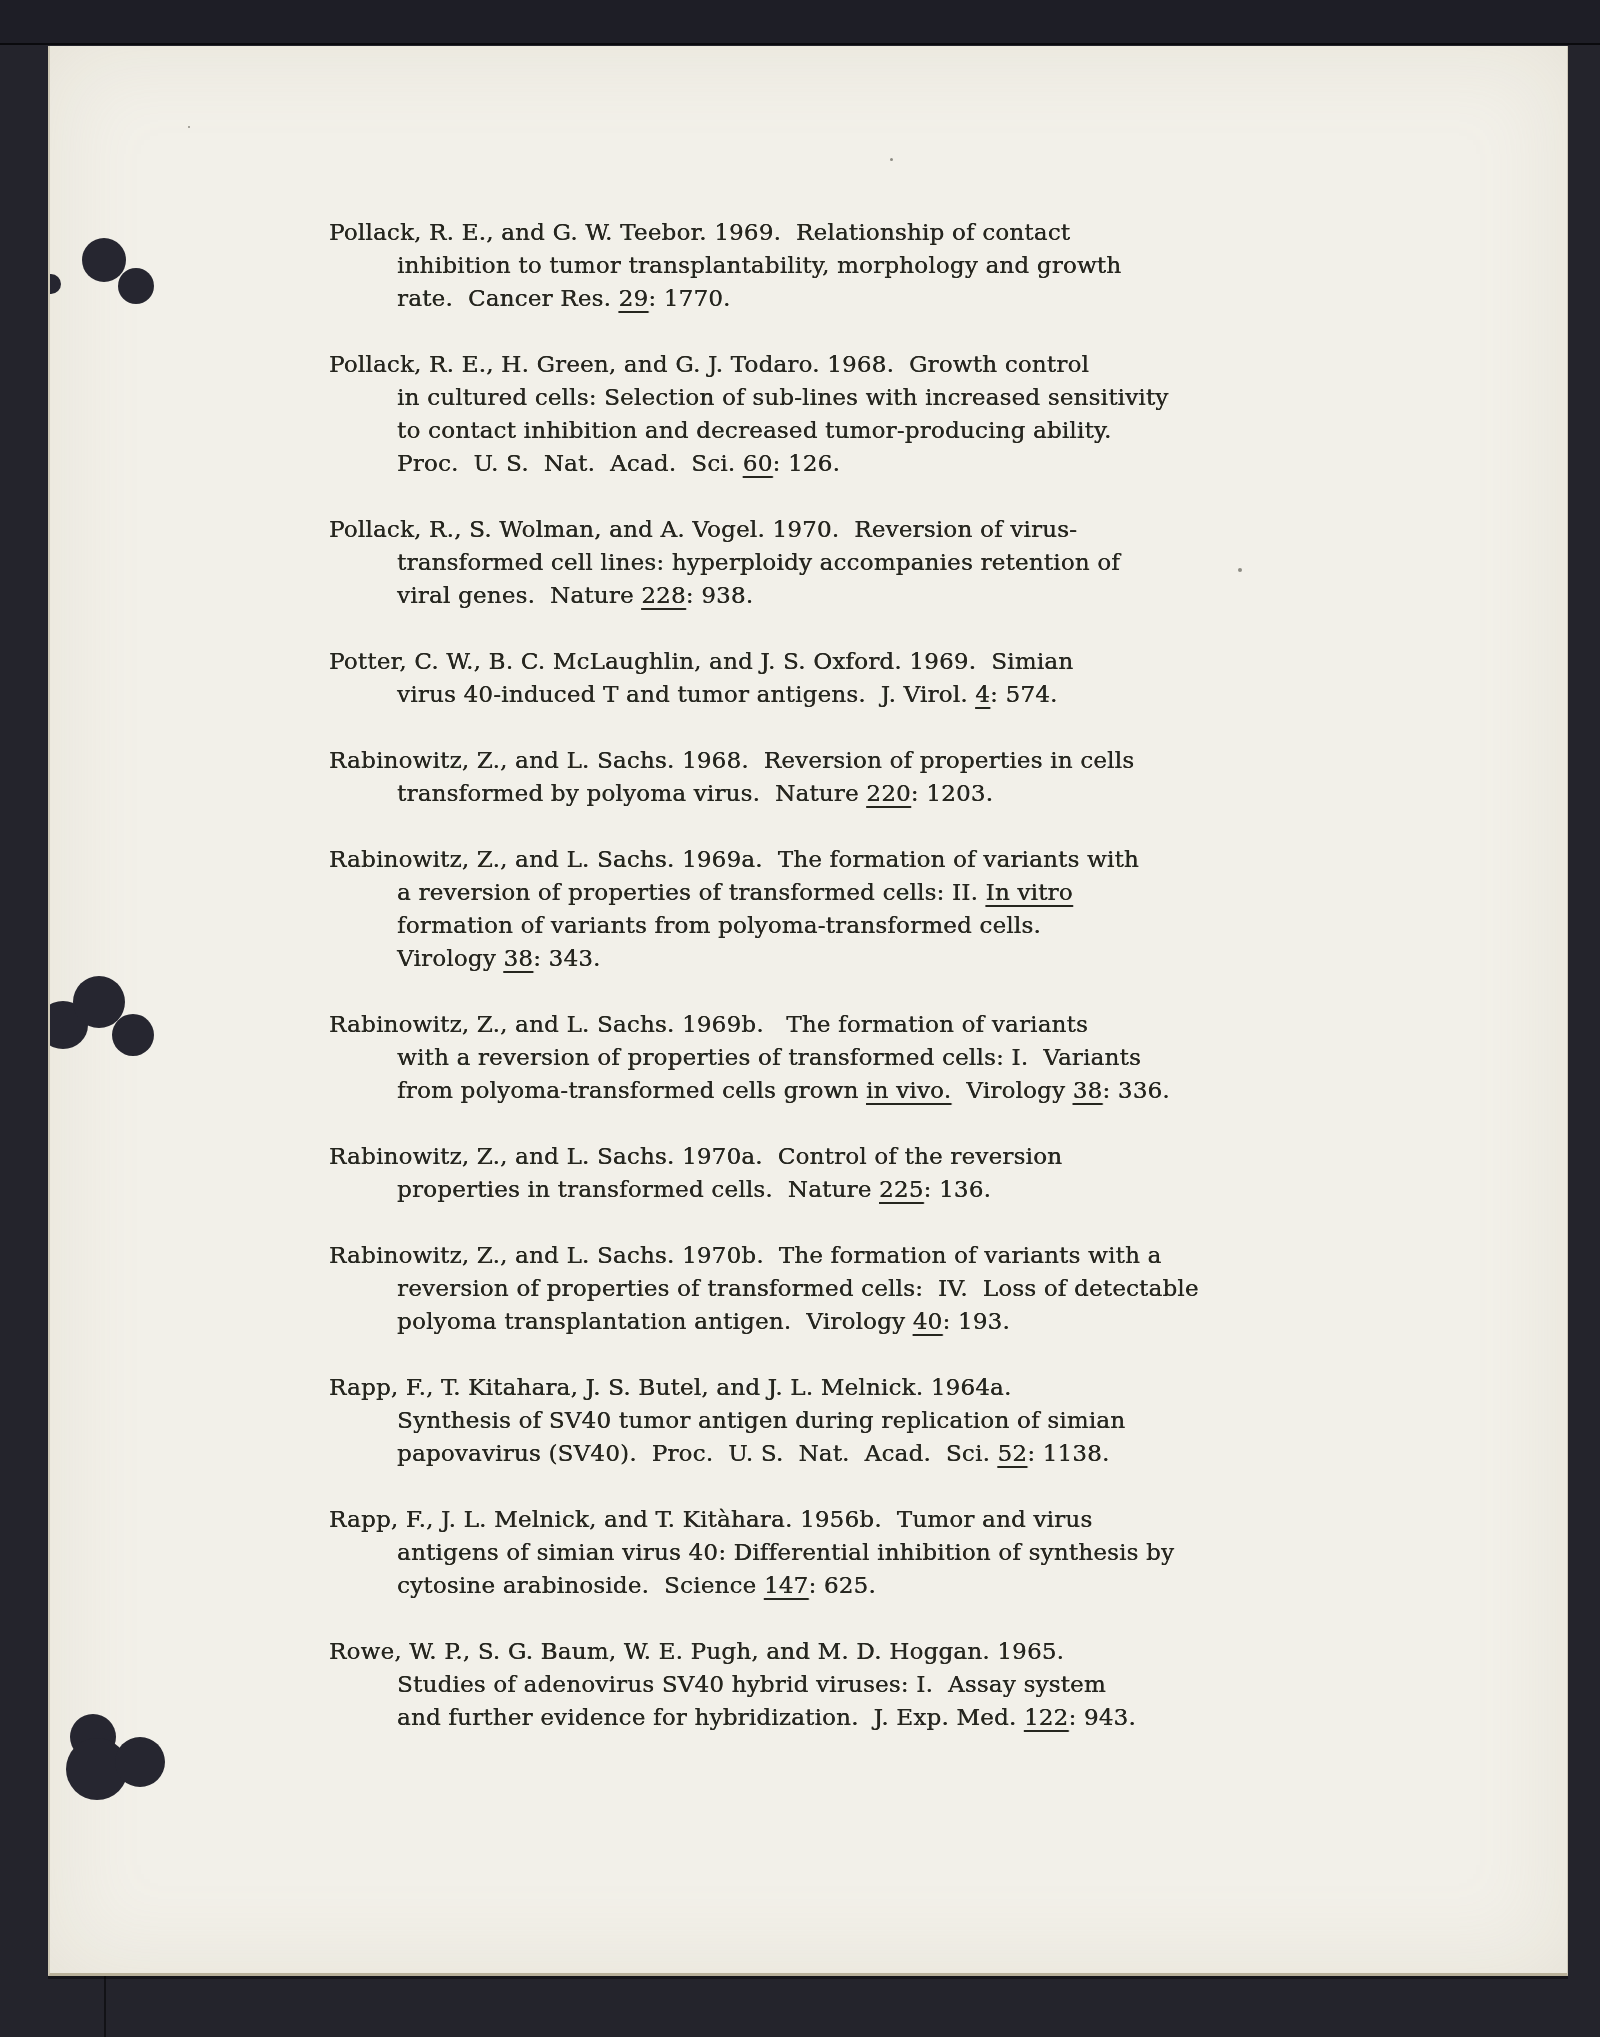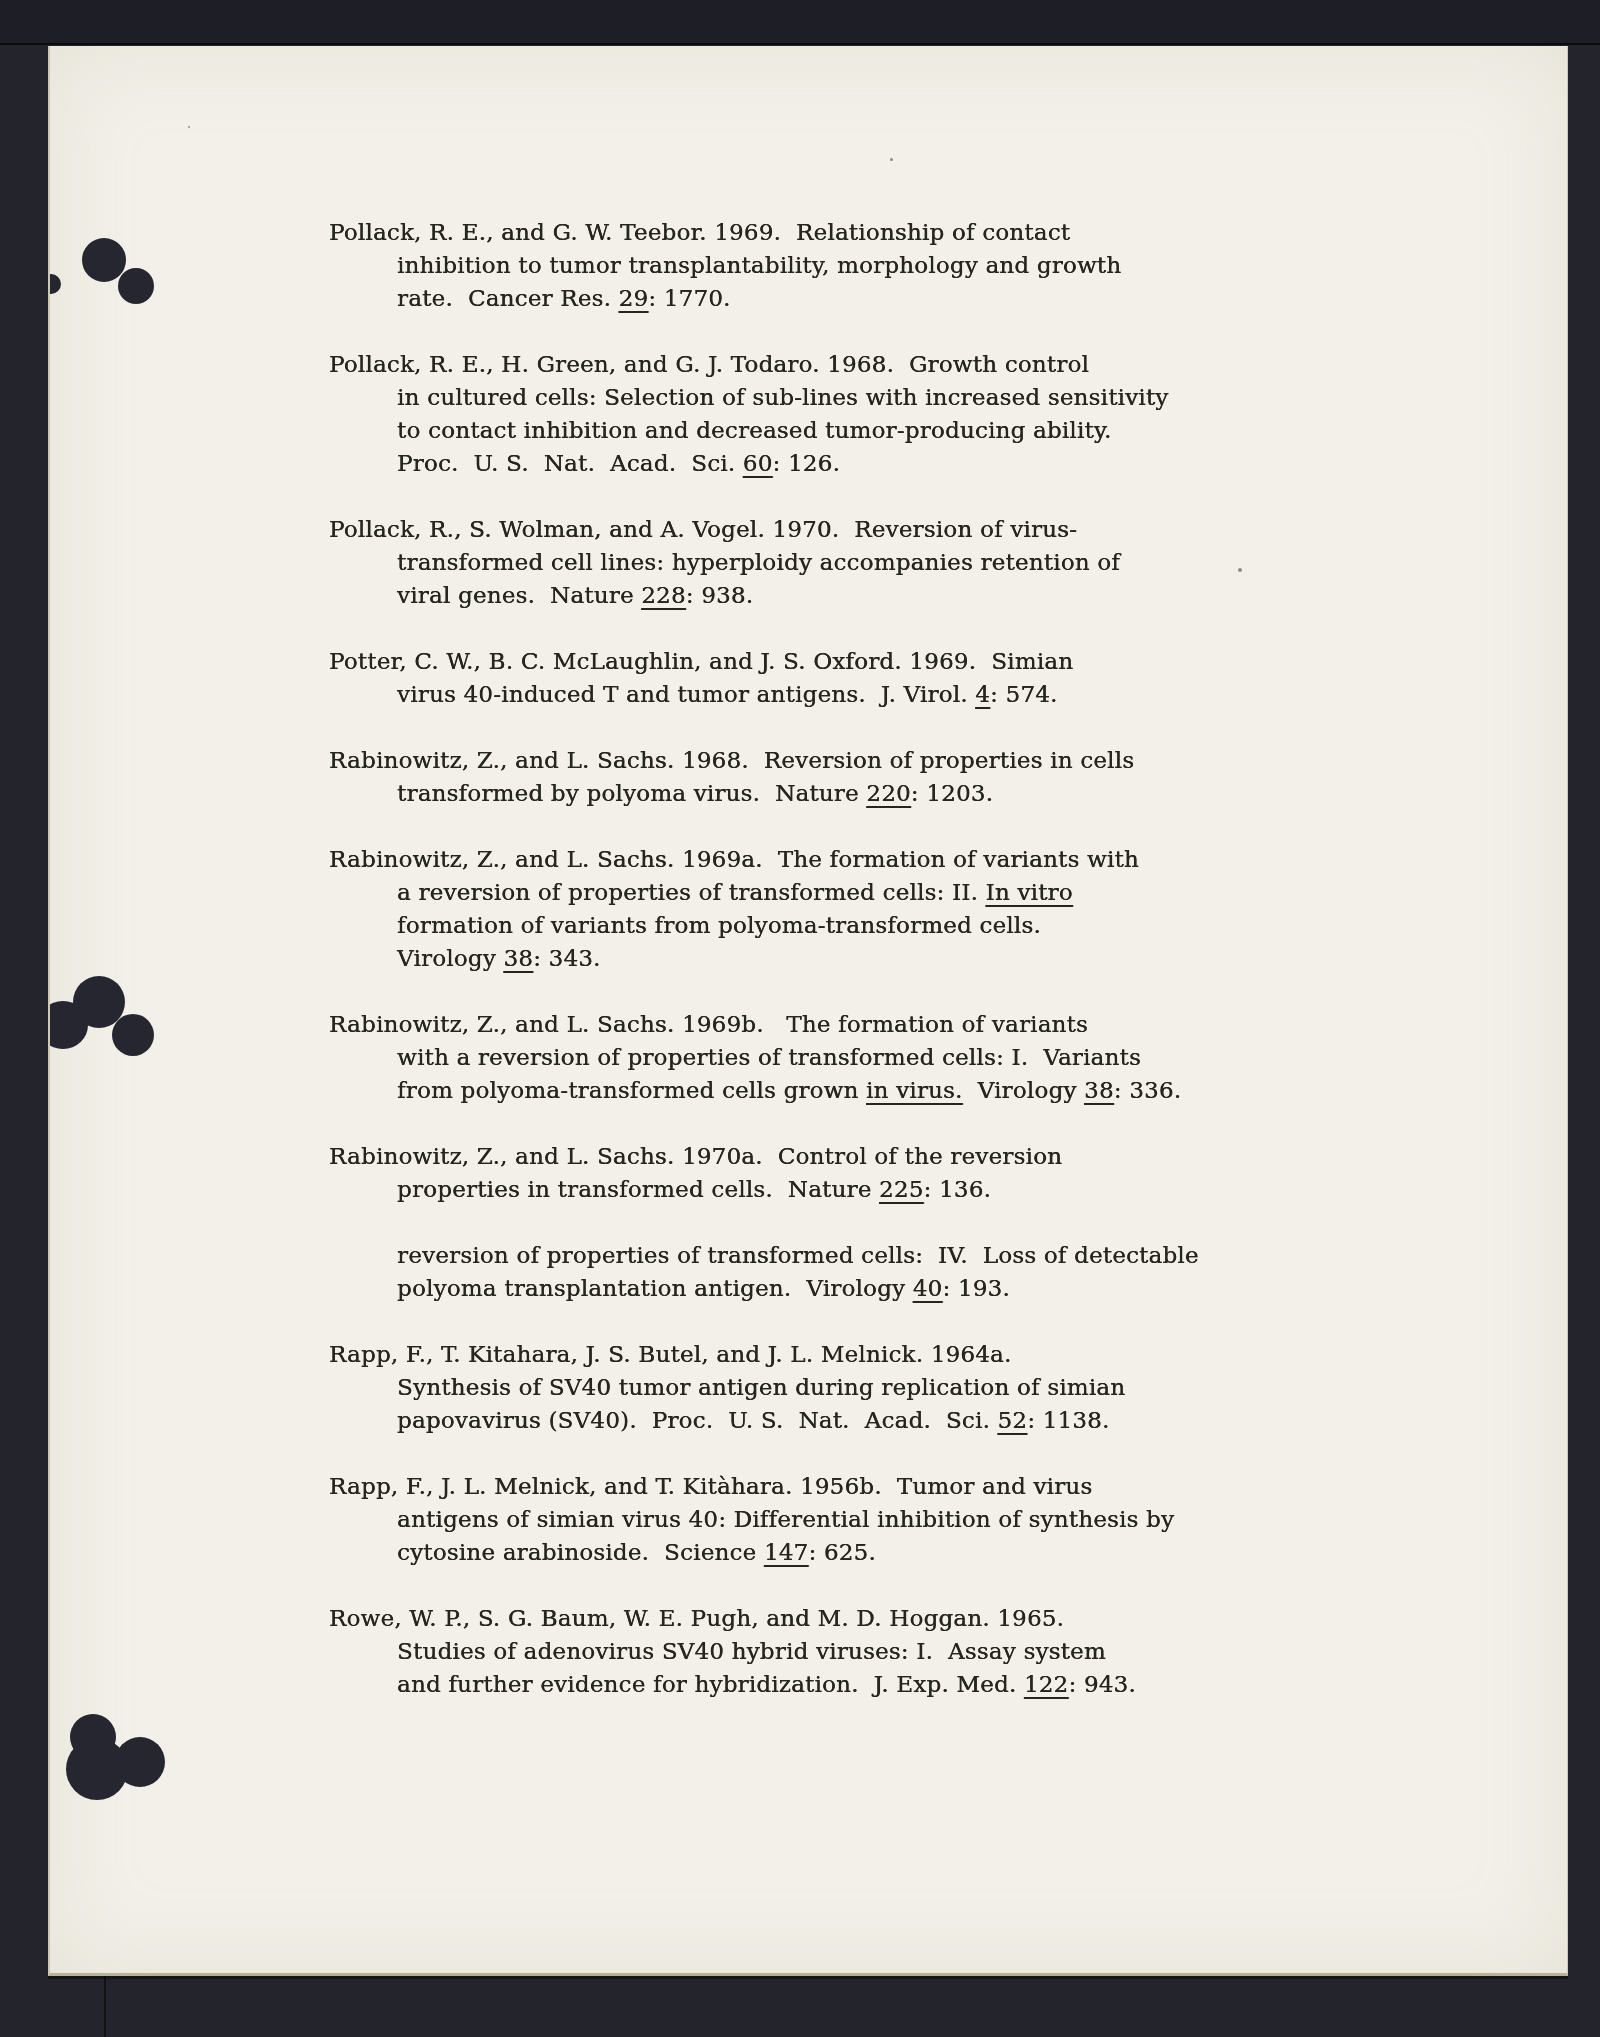--- a/index.html
+++ b/index.html
@@ -140,27 +140,28 @@
         </div>
         <div class="reference">
           <div class="ref-line"><span>Rabinowitz, Z., and L. Sachs. 1969a.  The formation of variants with</span></div>
           <div class="ref-line cont"><span>a reversion of properties of transformed cells: II. </span><span class="u">In vitro</span></div>
           <div class="ref-line cont"><span>formation of variants from polyoma-transformed cells.</span></div>
           <div class="ref-line cont"><span>Virology </span><span class="u">38</span><span>: 343.</span></div>
         </div>
         <div class="reference">
           <div class="ref-line"><span>Rabinowitz, Z., and L. Sachs. 1969b.   The formation of variants</span></div>
           <div class="ref-line cont"><span>with a reversion of properties of transformed cells: I.  Variants</span></div>
-          <div class="ref-line cont"><span>from polyoma-transformed cells grown </span><span class="u">in virus.</span><span>  Virology </span><span class="u">38</span><span>: 336.</span></div>
+          <div class="ref-line cont"><span>from polyoma-transformed cells grown </span><span class="u">in vivo.</span><span>  Virology </span><span class="u">38</span><span>: 336.</span></div>
         </div>
         <div class="reference">
           <div class="ref-line"><span>Rabinowitz, Z., and L. Sachs. 1970a.  Control of the reversion</span></div>
           <div class="ref-line cont"><span>properties in transformed cells.  Nature </span><span class="u">225</span><span>: 136.</span></div>
         </div>
         <div class="reference">
+          <div class="ref-line"><span>Rabinowitz, Z., and L. Sachs. 1970b.  The formation of variants with a</span></div>
           <div class="ref-line cont"><span>reversion of properties of transformed cells:  IV.  Loss of detectable</span></div>
           <div class="ref-line cont"><span>polyoma transplantation antigen.  Virology </span><span class="u">40</span><span>: 193.</span></div>
         </div>
         <div class="reference">
           <div class="ref-line"><span>Rapp, F., T. Kitahara, J. S. Butel, and J. L. Melnick. 1964a.</span></div>
           <div class="ref-line cont"><span>Synthesis of SV40 tumor antigen during replication of simian</span></div>
           <div class="ref-line cont"><span>papovavirus (SV40).  Proc.  U. S.  Nat.  Acad.  Sci. </span><span class="u">52</span><span>: 1138.</span></div>
         </div>
         <div class="reference">
           <div class="ref-line"><span>Rapp, F., J. L. Melnick, and T. Kitàhara. 1956b.  Tumor and virus</span></div>

